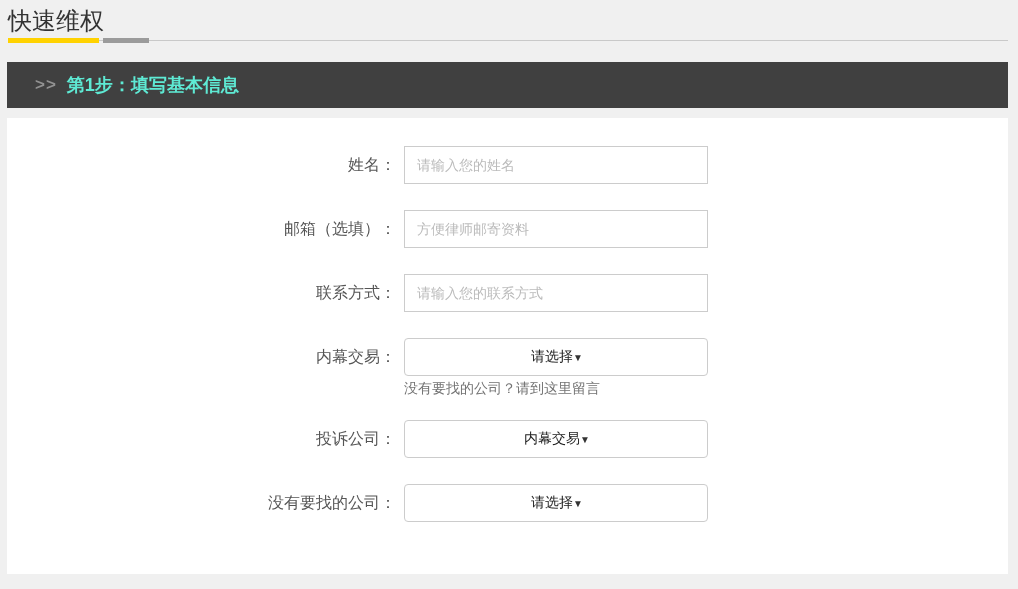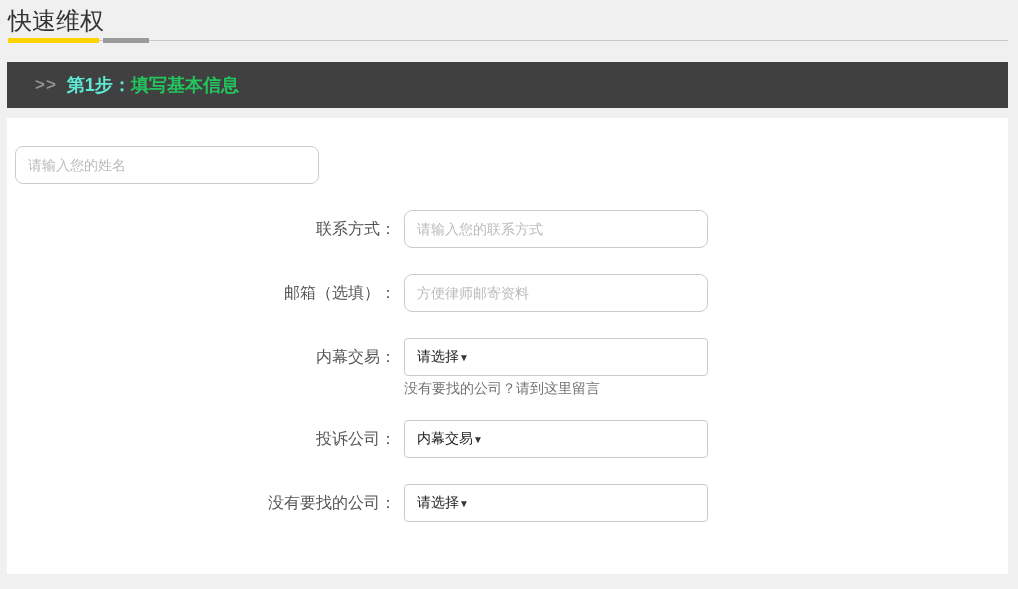--- a/index.html
+++ b/index.html
@@ -15,35 +15,35 @@
   .u-seg{position:absolute;top:0;height:5px}
   .u-yellow{left:0;width:91px;background:#ffd200}
   .u-gray{left:95px;width:46px;background:#9b9b9b}
   
   .step-bar{
     margin:19px 10px 0 7px;height:46px;background:#404040;
     display:flex;align-items:center;padding-left:28px;box-sizing:border-box;
   }
   .chevrons{color:#919191;font-size:17px;font-weight:700;letter-spacing:1px;margin-right:10px}
   .step-label,.step-sep{color:#5eead4;font-size:18px;font-weight:700}
-  .step-title{color:#22c55e;font-size:18px;font-weight:700}
+  .step-title{color:#5eead4;font-size:18px;font-weight:700}
   
   .panel{margin:10px 10px 0 7px;height:456px;background:#ffffff;padding-top:28px;box-sizing:border-box}
   .form-row{display:flex;margin-bottom:26px}
   .form-row.tight{margin-bottom:2px}
   .field-label{width:389px;text-align:right;line-height:38px;font-size:16px;color:#555;white-space:nowrap}
   .control{margin-left:8px;width:304px;height:38px;box-sizing:border-box}
   input.control{
-    border:1px solid #ccc;border-radius:8px;padding:0 12px;font-size:14px;color:#333;
+    border:1px solid #ccc;border-radius:0;padding:0 12px;font-size:14px;color:#333;
     background:#fff;outline:none;font-family:"Liberation Sans",sans-serif;
   }
   input.control::placeholder{color:#bbb}
   .select{
     border:1px solid #ccc;border-radius:4px;background:#fff;cursor:pointer;
-    display:flex;align-items:center;justify-content:flex-start;
+    display:flex;align-items:center;justify-content:center;
     padding:0 10px 0 12px;font-size:14px;color:#222;
   }
   .arrow{font-size:10px;color:#333;flex:none}
   .helper-row{padding-left:397px;line-height:20px;margin-bottom:22px}
   .helper-link{font-size:14px;color:#737373;text-decoration:none;cursor:pointer}
 </style>
 </head>
 <body>
 
 <div class="page">
@@ -60,31 +60,32 @@
   <div class="step-bar">
     <span class="chevrons">&gt;&gt;</span>
     <span class="step-label">第1步</span>
     <span class="step-sep">：</span>
     <span class="step-title">填写基本信息</span>
   </div>
 
   <div class="panel">
 
     <div class="form-row">
+      <div class="field-label">姓名：</div>
       <input class="control" type="text" placeholder="请输入您的姓名" style="">
+    </div>
+
+    <div class="form-row">
+      <div class="field-label">邮箱（选填）：</div>
+      <input class="control" type="text" placeholder="方便律师邮寄资料" style="">
     </div>
 
     <div class="form-row">
       <div class="field-label">联系方式：</div>
       <input class="control" type="text" placeholder="请输入您的联系方式" style="">
-    </div>
-
-    <div class="form-row">
-      <div class="field-label">邮箱（选填）：</div>
-      <input class="control" type="text" placeholder="方便律师邮寄资料" style="">
     </div>
 
     <div class="form-row tight">
       <div class="field-label">内幕交易：</div>
       <div class="control select">
         <span>请选择</span>
         <span class="arrow">▼</span>
       </div>
     </div>
 

